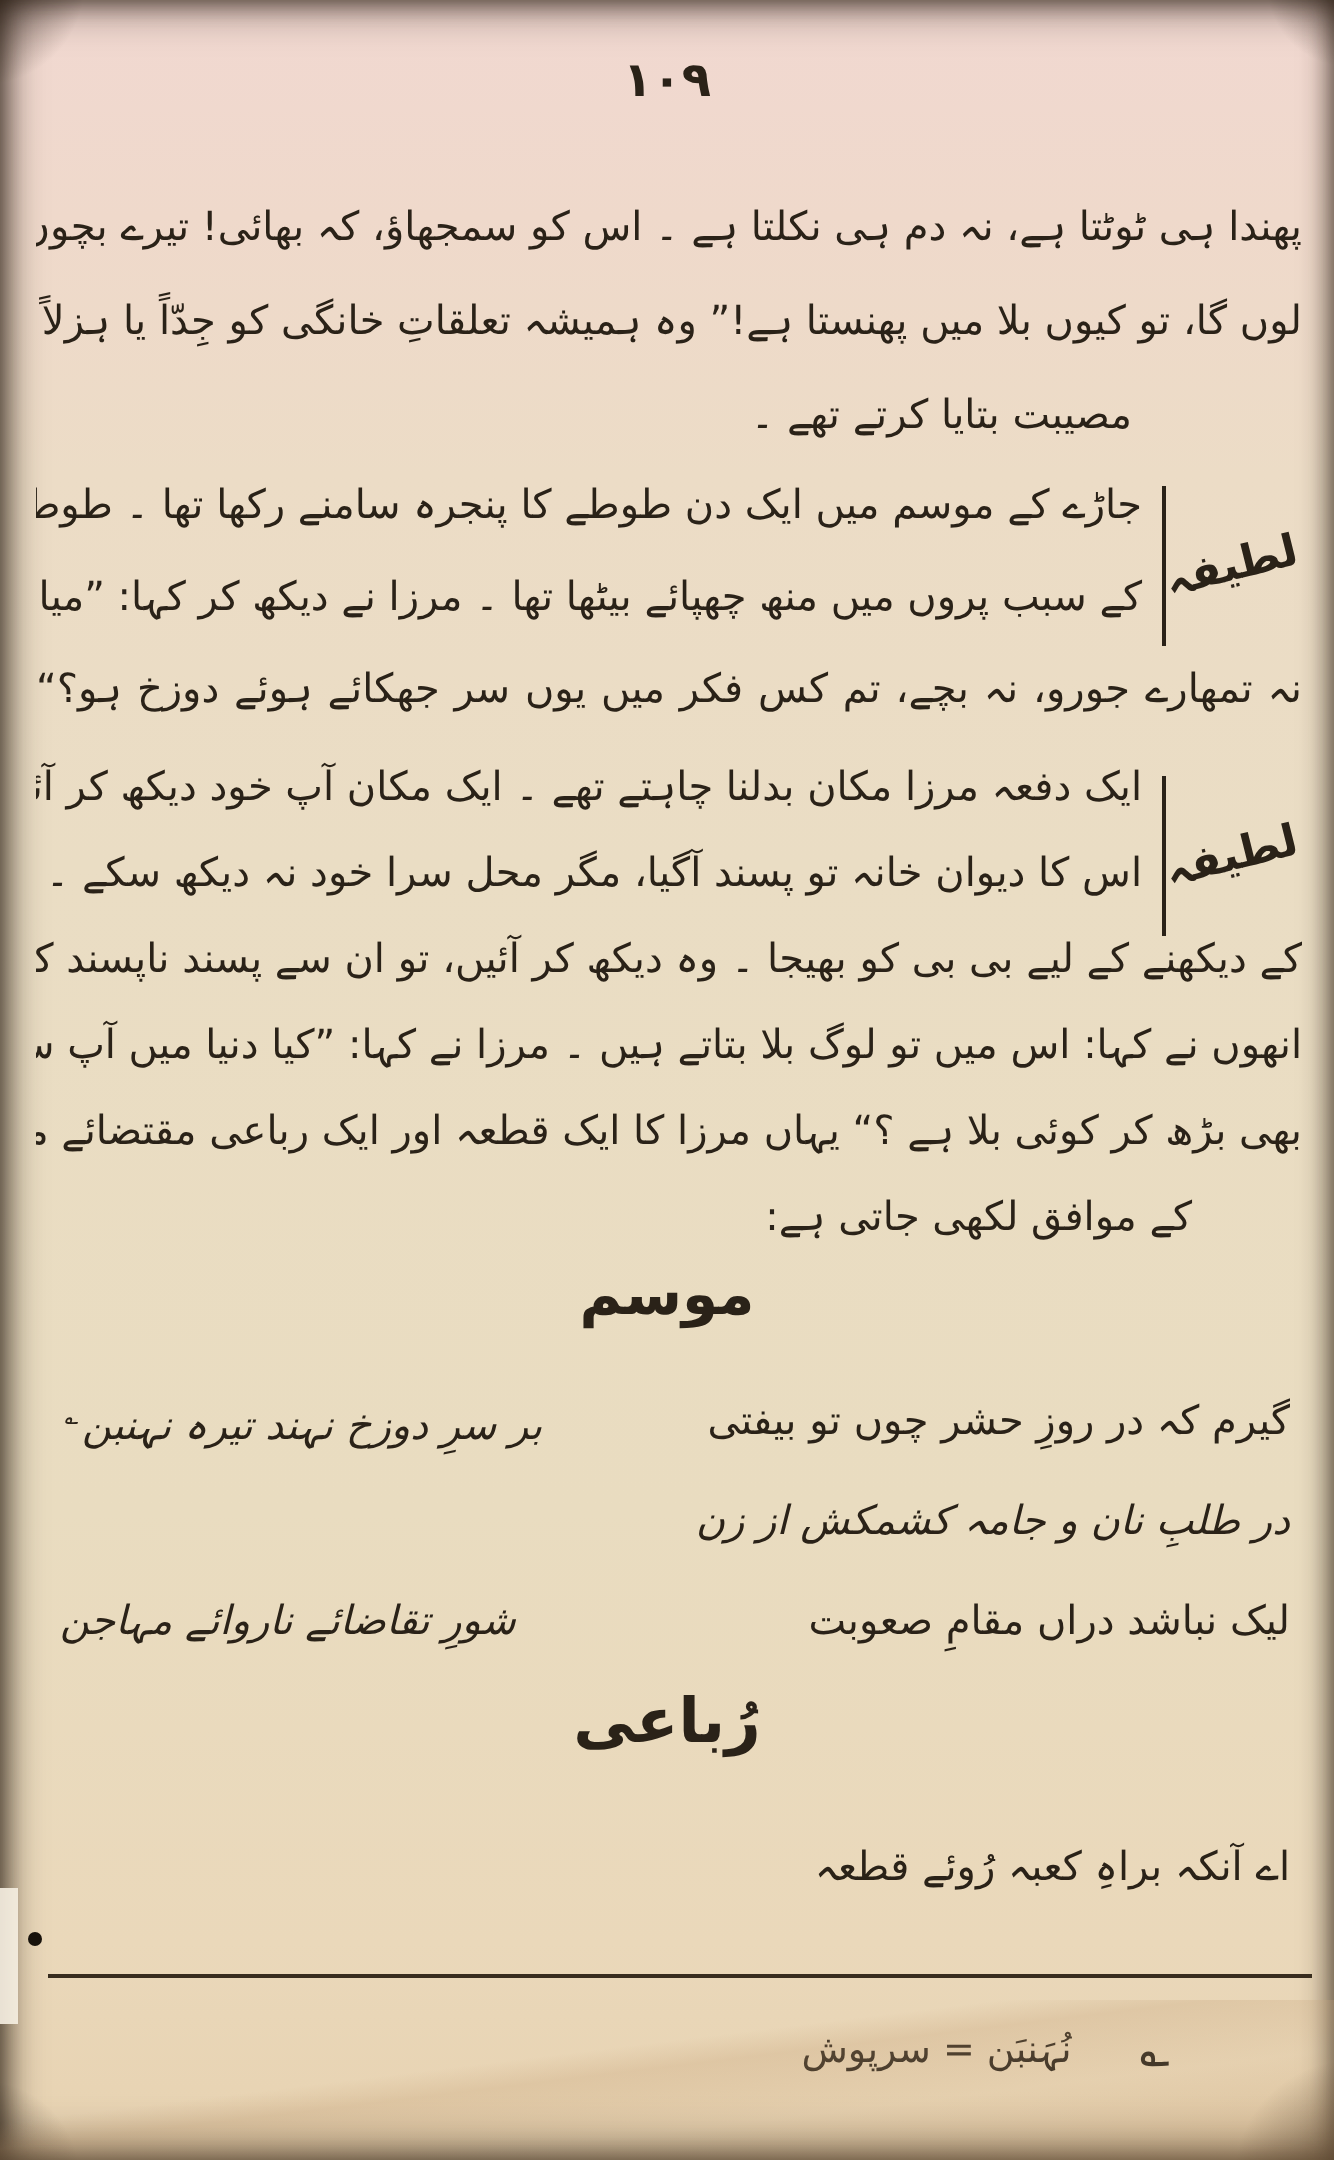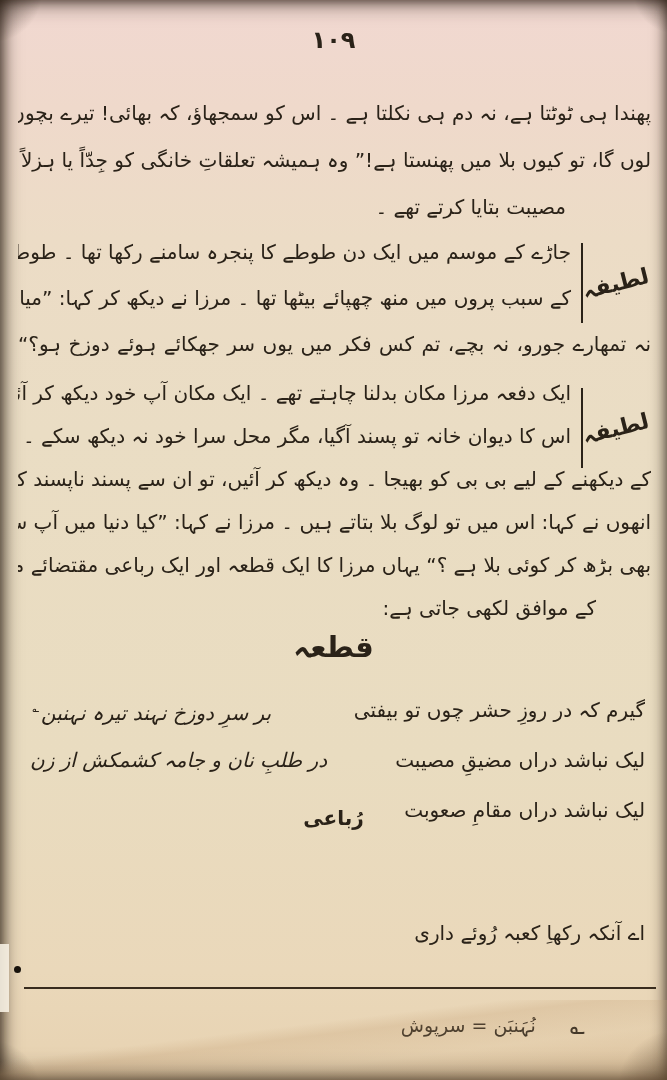--- a/index.html
+++ b/index.html
@@ -49,21 +49,21 @@
   #latifa1 .latifa-label{top:14px;height:80px;}
   #latifa2 .latifa-label{top:16px;height:80px;}
   .latifa-label span{
     font-size:22px;font-weight:bold;transform:rotate(-14deg);display:inline-block;
   }
   #latifa2 .l6{padding-right:55px;text-align:right;text-align-last:right;}
   .vheading{
     position:absolute;left:0;right:0;text-align:center;font-weight:bold;
   }
   #qita-h{top:630px;font-size:29px;}
-  #rubai-h{top:806px;font-size:20px;text-align:center;}
+  #rubai-h{top:843px;font-size:31px;text-align:center;}
   .verse{position:absolute;left:30px;right:22px;}
   #qita{top:685px;}
   #rubai{top:908px;}
   .vrow{
     display:flex;direction:rtl;justify-content:space-between;align-items:center;
     height:50px;line-height:50px;font-size:20px;white-space:nowrap;
   }
   .hemi{overflow:hidden;}
   .hemi.r{max-width:49%;}
   .hemi.l{max-width:49%;font-style:italic;}
@@ -109,41 +109,41 @@
         <span>لطیفہ</span>
       </div>
       <div class="bline wrap-label">ایک دفعہ مرزا مکان بدلنا چاہتے تھے ۔ ایک مکان آپ خود دیکھ کر آئے،</div>
       <div class="bline wrap-label">اس کا دیوان خانہ تو پسند آگیا، مگر محل سرا خود نہ دیکھ سکے ۔ گھر پر آکر اُس</div>
       <div class="bline">کے دیکھنے کے لیے بی بی کو بھیجا ۔ وہ دیکھ کر آئیں، تو ان سے پسند ناپسند کا حال پوچھا ۔</div>
       <div class="bline">انھوں نے کہا: اس میں تو لوگ بلا بتاتے ہیں ۔ مرزا نے کہا: ”کیا دنیا میں آپ سے</div>
       <div class="bline">بھی بڑھ کر کوئی بلا ہے ؟“ یہاں مرزا کا ایک قطعہ اور ایک رباعی مقتضائے مقام</div>
       <div class="bline short l6">کے موافق لکھی جاتی ہے:</div>
     </div>
 
-    <div class="vheading urdu" id="qita-h">قطعہ</div>
+    <div class="vheading urdu" id="qita-h">موسم</div>
 
     <div class="verse urdu" id="qita">
       <div class="vrow">
         <span class="hemi r">گیرم کہ در روزِ حشر چوں تو بیفتی</span>
         <span class="hemi l"><span>بر سرِ دوزخ نہند تیرہ نہنبن</span><sup class="fnref">؎</sup></span>
       </div>
       <div class="vrow">
-        <span class="hemi r">لیک نباشد دراں مضیقِ مصیبت</span>
         <span class="hemi l">در طلبِ نان و جامہ کشمکش از زن</span>
       </div>
       <div class="vrow">
         <span class="hemi r">لیک نباشد دراں مقامِ صعوبت</span>
+        <span class="hemi l">شورِ تقاضائے ناروائے مہاجن</span>
       </div>
     </div>
 
     <div class="vheading urdu" id="rubai-h">رُباعی</div>
 
     <div class="verse urdu" id="rubai">
       <div class="vrow">
-        <span class="hemi r">اے آنکہ رکھاِ کعبہ رُوئے داری</span>
+        <span class="hemi r">اے آنکہ براہِ کعبہ رُوئے قطعہ</span>
       </div>
     </div>
 
     <div class="ink-dot"></div>
     <div class="edge-notch"></div>
     <div class="fnline"></div>
 
     <div class="footnote urdu">
       <span class="marker">؎</span>
       <span class="fntext">نُہَنبَن = سرپوش</span>

